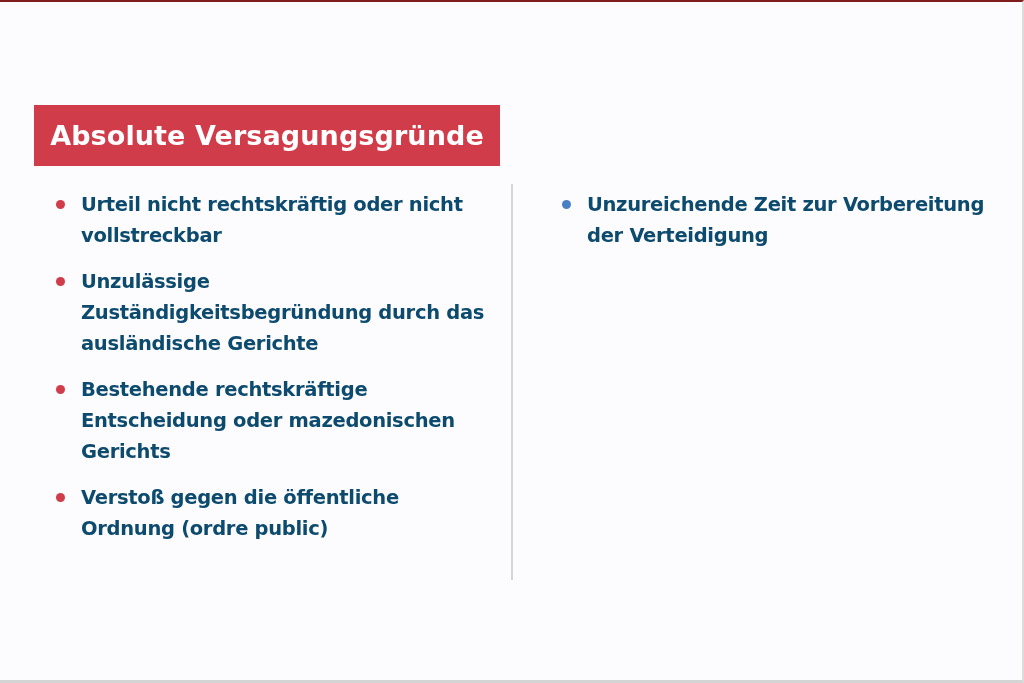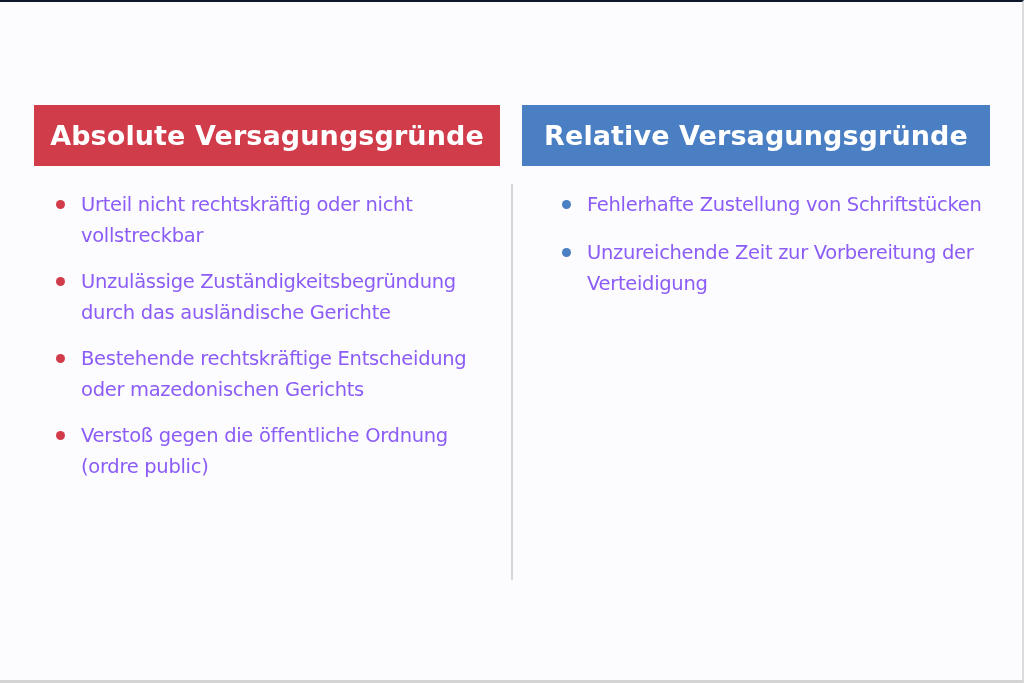--- a/index.html
+++ b/index.html
@@ -3,21 +3,21 @@
   <meta charset="utf-8">
   <style>
     * { box-sizing: border-box; margin: 0; padding: 0; }
     html, body {
       width: 1024px; height: 683px; overflow: hidden;
       background: #fbfafc;
       font-family: "DejaVu Sans", "Liberation Sans", sans-serif;
     }
     .frame {
       position: absolute; left: 0; top: 0; width: 1024px; height: 683px;
-      border-top: 2px solid #0f172a;
+      border-top: 2px solid #7f1d1d;
       border-right: 2px solid #dcdcdc;
       border-bottom: 3px solid #d4d4d4;
       background: #fcfbfd;
     }
     .header {
       position: absolute; top: 103px; height: 61px;
       display: flex; align-items: center; justify-content: center;
       color: #ffffff; font-weight: bold; font-size: 27px; letter-spacing: 0.1px;
       font-family: "DejaVu Sans", sans-serif;
     }
@@ -25,46 +25,44 @@
     .header.blue { left: 522px; width: 468px; background: #4a7fc3; }
     .divider {
       position: absolute; left: 511px; top: 182px; width: 2px; height: 396px;
       background: #d6d6d8;
     }
     .list { position: absolute; list-style: none; }
     .list.left { left: 54px; top: 187px; width: 440px; }
     .list.right { left: 560px; top: 187px; width: 440px; }
     .item {
       position: relative; padding-left: 27px;
-      font-size: 19.5px; line-height: 31px; color: #8b5cf6;
+      font-size: 19.5px; line-height: 31px; color: #0c4a6e;
       font-family: "DejaVu Sans", sans-serif;
       margin-bottom: 15px;
       letter-spacing: -0.3px;
+      font-weight: bold;
     }
     .list.left .item { margin-bottom: 15px; }
     .list.right .item { margin-bottom: 17px; }
     .dot {
       position: absolute; left: 2px; top: 11px; width: 9px; height: 9px; border-radius: 50%;
     }
     .dot.red { background: #d13c4b; }
     .dot.blue { background: #4a7fc3; }
     .item-text { display: block; }
   </style>
 </head>
 <body>
 
 <div class="frame">
 
   <div class="header red">
     <span>Absolute Versagungsgründe</span>
   </div>
 
-  <div class="header blue">
-    <span>Relative Versagungsgründe</span>
-  </div>
 
   <div class="divider"></div>
 
   <ul class="list left">
     <li class="item">
       <span class="dot red"></span>
       <span class="item-text">Urteil nicht rechtskräftig oder nicht vollstreckbar</span>
     </li>
     <li class="item">
       <span class="dot red"></span>
@@ -76,21 +74,17 @@
     </li>
     <li class="item">
       <span class="dot red"></span>
       <span class="item-text">Verstoß gegen die öffentliche Ordnung (ordre public)</span>
     </li>
   </ul>
 
   <ul class="list right">
     <li class="item">
       <span class="dot blue"></span>
-      <span class="item-text">Fehlerhafte Zustellung von Schriftstücken</span>
-    </li>
-    <li class="item">
-      <span class="dot blue"></span>
       <span class="item-text">Unzureichende Zeit zur Vorbereitung der Verteidigung</span>
     </li>
   </ul>
 
 </div>
 
 </body></html>

